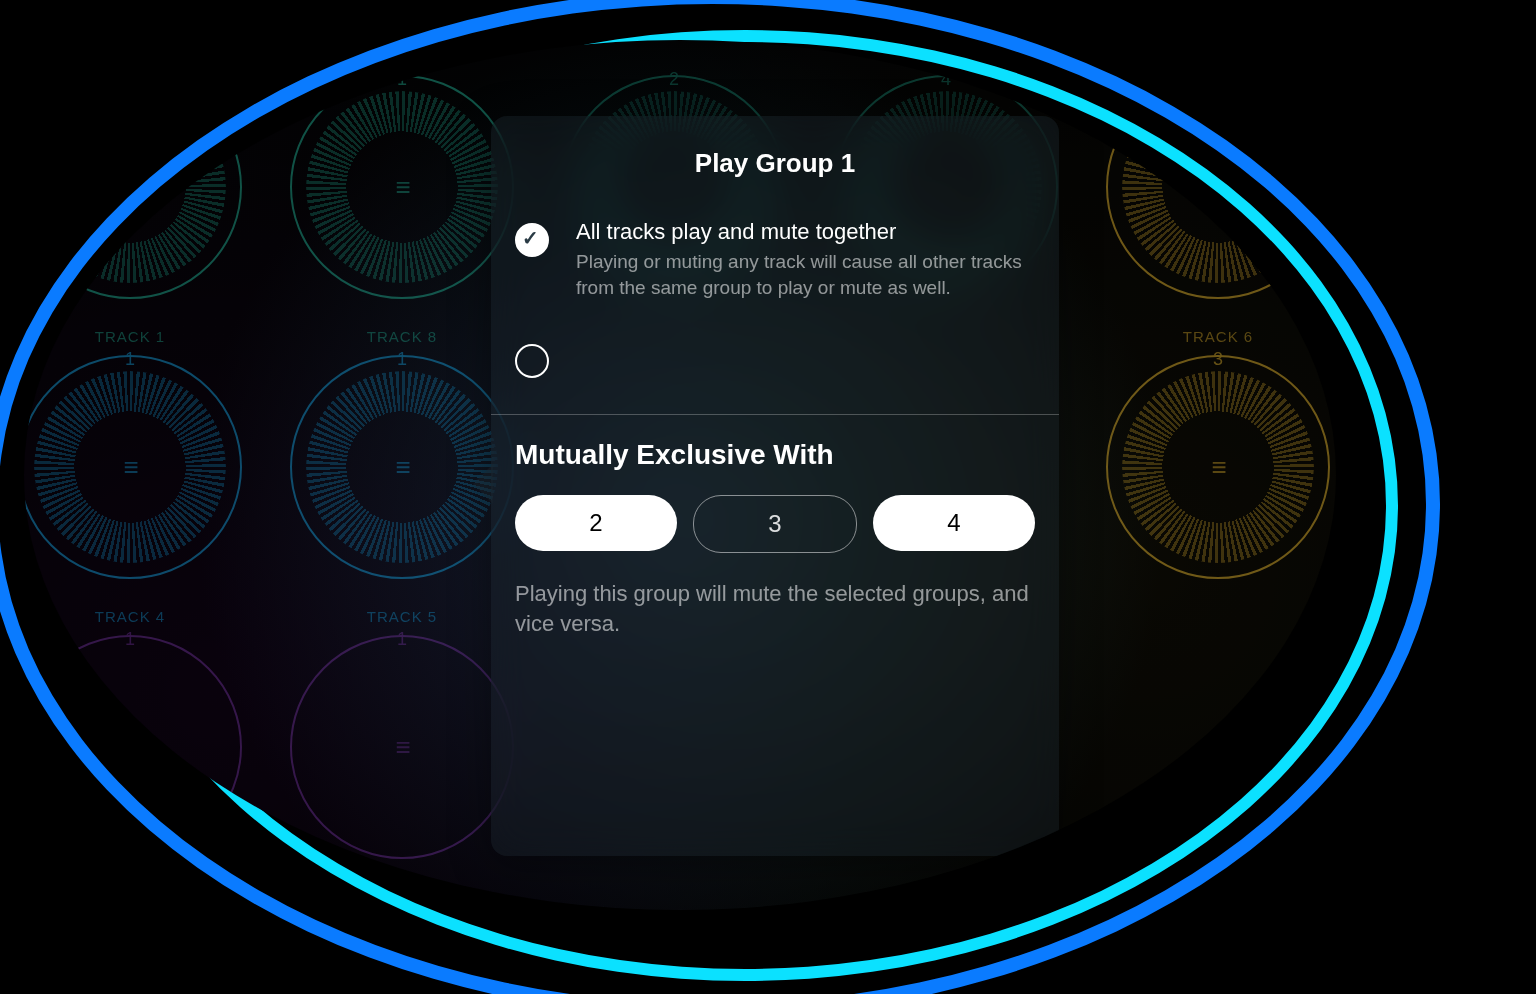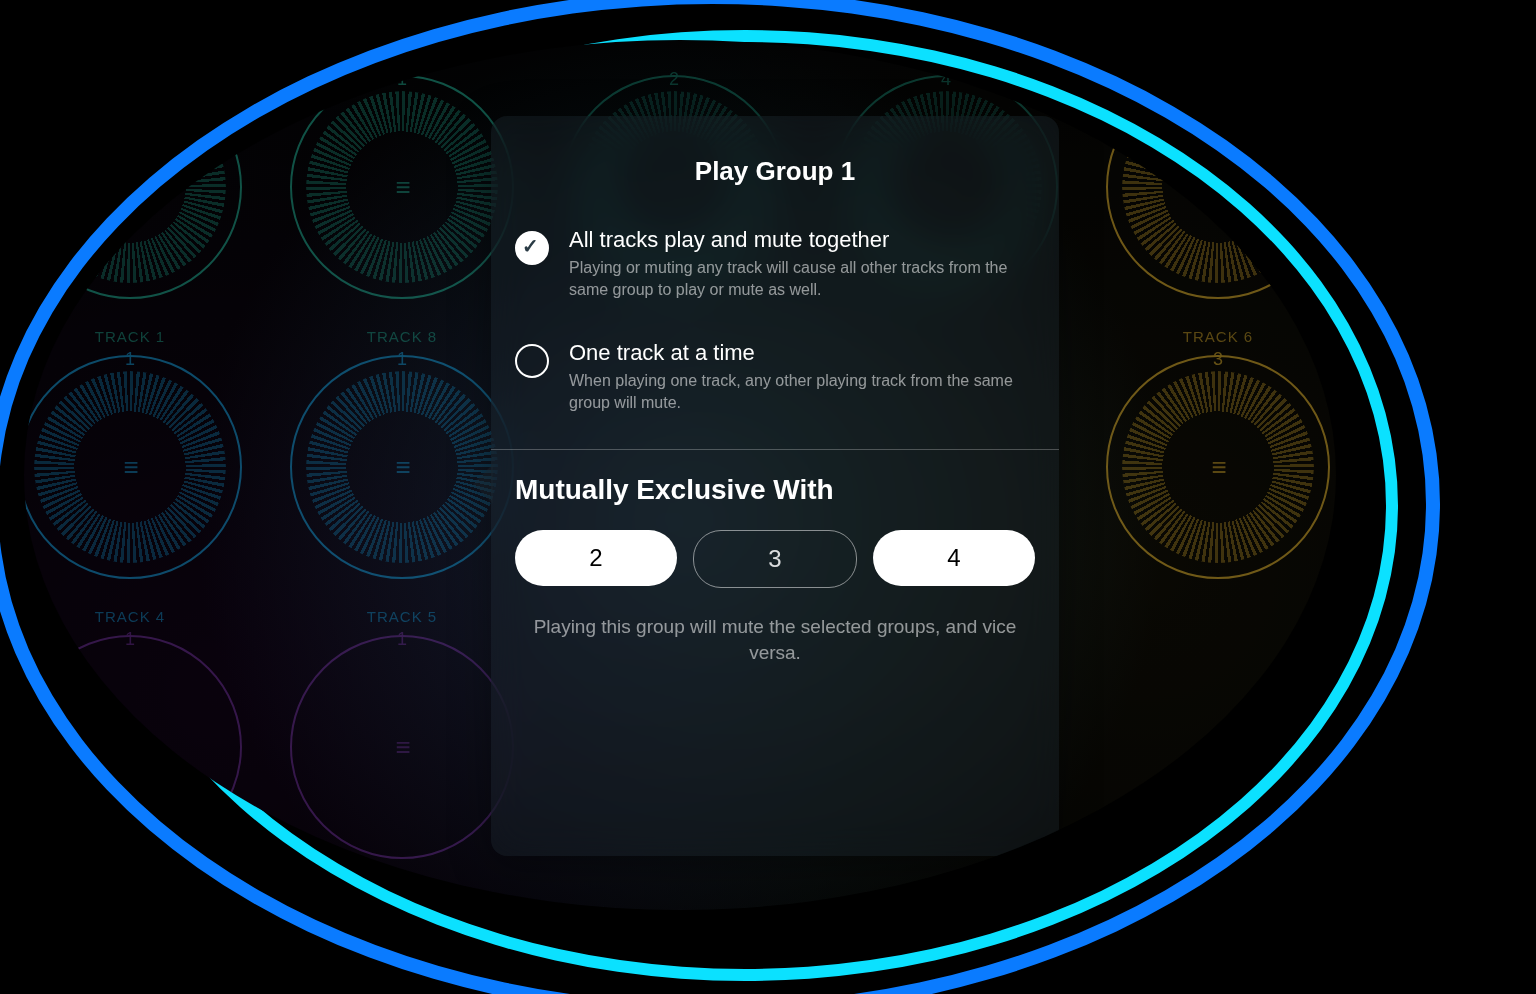--- a/index.html
+++ b/index.html
@@ -28,34 +28,34 @@
   .row2{color:#8a3fbf;} .row2 .loop{border-color:#8a3fbf;}
   .yellow{color:#d6aa2c;} .yellow .loop{border-color:#d6aa2c;}
   .opaque-35{opacity:.35;} .opaque-5{opacity:.5;}
   
   .pop{position:absolute;left:467px;top:76px;width:568px;height:740px;border-radius:16px;
     background:rgba(30,40,48,.38);
     backdrop-filter:blur(18px);
     box-shadow:0 8px 40px rgba(0,0,0,.4);
     padding:32px 24px 0 24px;box-sizing:border-box;color:#fff;}
   .pop .arrow{position:absolute;left:-18px;top:348px;width:0;height:0;border-top:20px solid transparent;border-bottom:20px solid transparent;border-right:20px solid rgba(30,40,48,.38);}
-  .pop h1{margin:8px;text-align:center;font-weight:600;font-size:26px;}
-  .optrow{display:flex;gap:20px;margin-top:40px;}
+  .pop h1{margin:0;text-align:center;font-weight:600;font-size:26px;}
+  .optrow{display:flex;gap:27px;margin-top:40px;}
   .radio{flex:0 0 30px;width:30px;height:30px;border:2px solid #fff;border-radius:50%;margin-top:4px;position:relative;cursor:pointer;}
   .radio.on{background:#fff;}
   .radio.on::after{content:"✓";color:#2a3b45;position:absolute;left:5px;top:1px;font-size:20px;font-weight:700;}
   .optbody .t{font-size:22px;font-weight:500;margin:0 0 4px 0;}
-  .optbody .d{font-size:16px;line-height:1.35;color:rgba(255,255,255,.55);margin:0;}
+  .optbody .d{font-size:19px;line-height:1.35;color:rgba(255,255,255,.55);margin:0;}
   .sep{height:1px;background:rgba(255,255,255,.25);margin:36px -24px 0 -24px;}
   .subhead{font-size:28px;font-weight:600;margin:24px 0 24px 0;}
   .pills{display:flex;gap:16px;}
   .pill{flex:1;height:56px;border-radius:28px;display:flex;align-items:center;justify-content:center;font-size:24px;cursor:pointer;}
   .pill.on{background:#fff;color:#000;}
   .pill.off{background:transparent;border:1px solid rgba(255,255,255,.5);color:rgba(255,255,255,.85);}
-  .help{margin-top:26px;text-align:center;font-size:19px;color:rgba(255,255,255,.55);line-height:1.35;}
+  .help{margin-top:26px;text-align:left;font-size:22px;color:rgba(255,255,255,.55);line-height:1.35;}
   .remove{margin-top:38px;height:56px;border-radius:28px;border:1px solid rgba(255,255,255,.6);display:flex;align-items:center;justify-content:center;font-size:22px;cursor:pointer;}
   
   .burst{position:absolute;inset:14px;border-radius:50%;pointer-events:none;opacity:.55;}
   .burst::before{content:"";position:absolute;inset:0;border-radius:50%;
     background:repeating-conic-gradient(currentColor 0 2deg, transparent 2deg 4deg);
     -webkit-mask:radial-gradient(circle, transparent 41%, #000 41% 93%, transparent 93%);
             mask:radial-gradient(circle, transparent 41%, #000 41% 93%, transparent 93%);}
 </style>
 </head>
 <body>
@@ -157,24 +157,20 @@
       <div class="optrow">
         <div class="radio on"></div>
         <div class="optbody">
           <p class="t">All tracks play and mute together</p>
           <p class="d">Playing or muting any track will cause all other tracks from the same group to play or mute as well.</p>
         </div>
       </div>
 
       <div class="optrow">
         <div class="radio"></div>
-        <div class="optbody">
-          <p class="t">One track at a time</p>
-          <p class="d">When playing one track, any other playing track from the same group will mute.</p>
-        </div>
       </div>
 
       <div class="sep"></div>
       <div class="subhead">Mutually Exclusive With</div>
 
       <div class="pills">
         <div class="pill on">2</div>
         <div class="pill off">3</div>
         <div class="pill on">4</div>
       </div>

